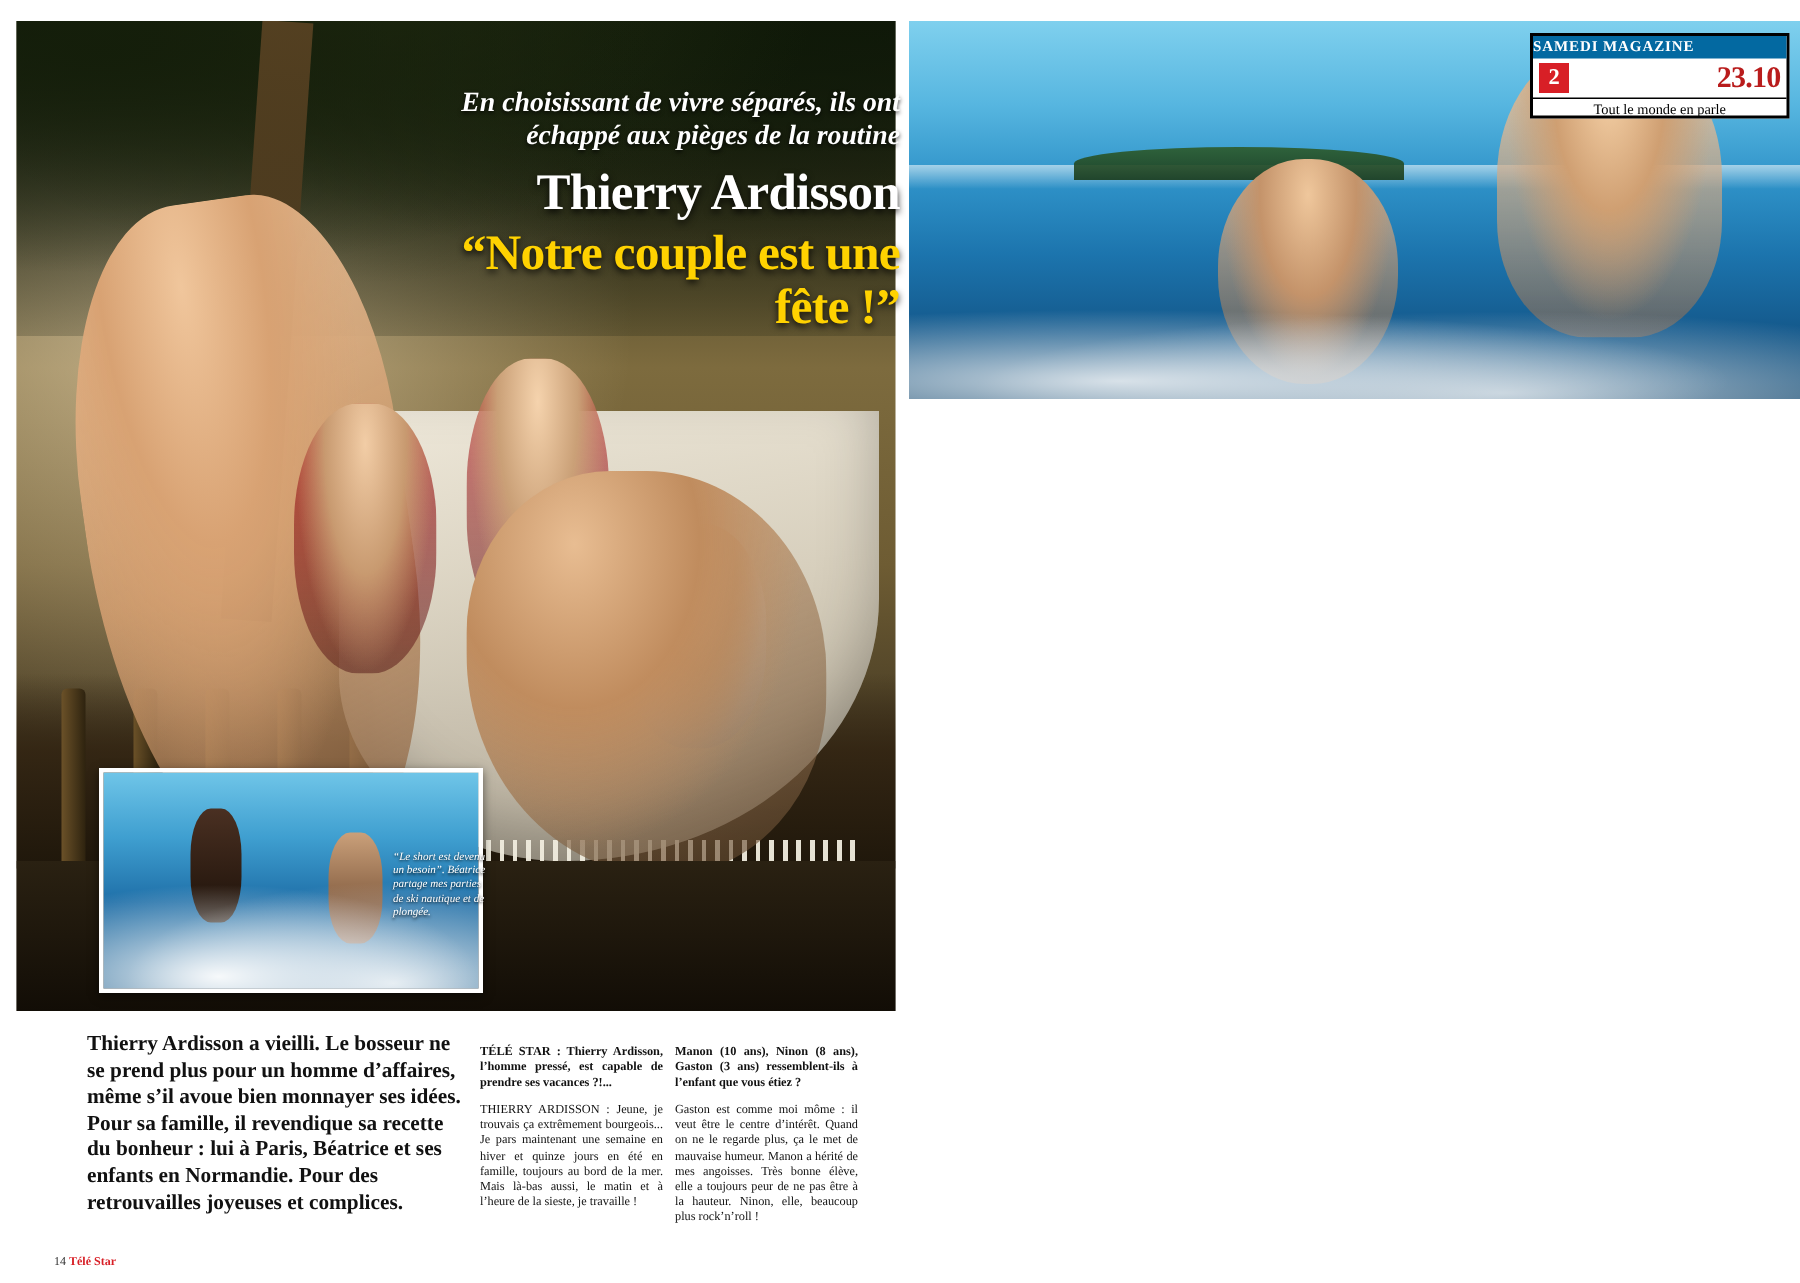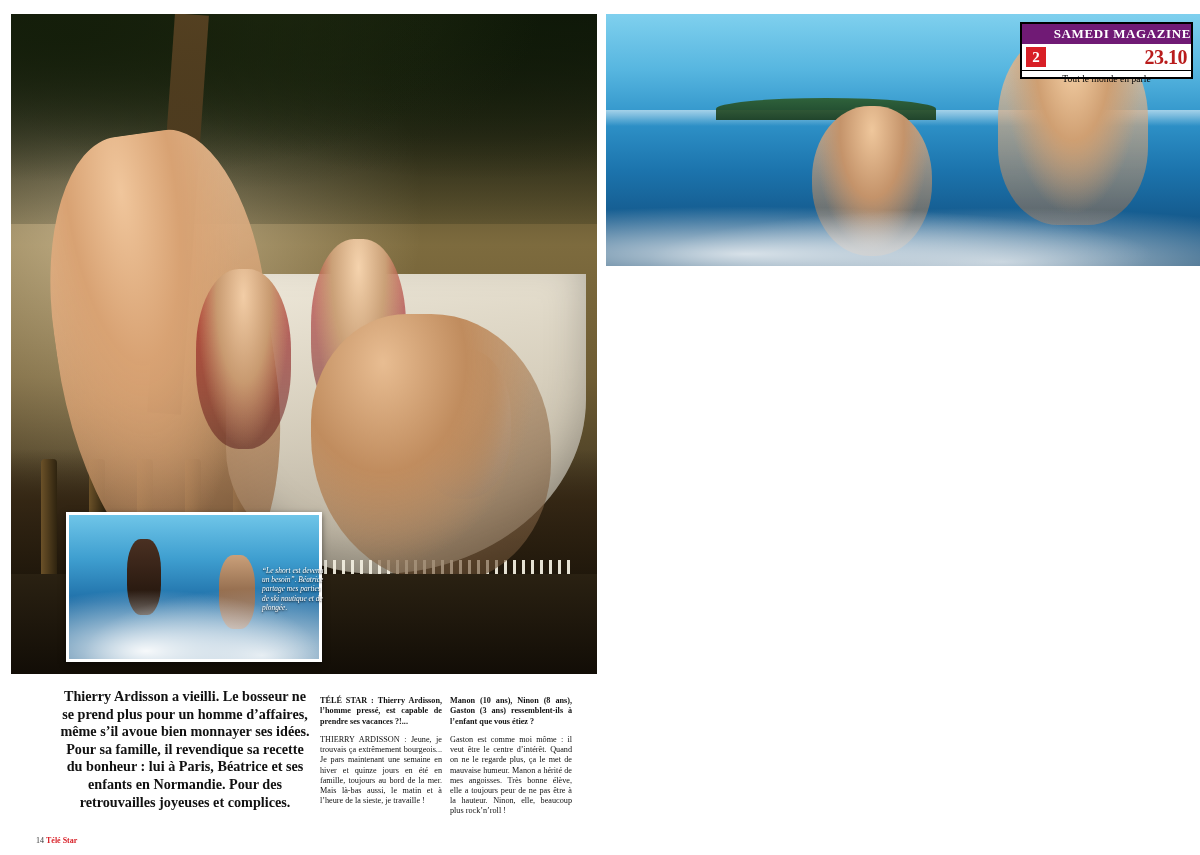--- a/index.html
+++ b/index.html
@@ -156,21 +156,20 @@
   .caption-ski {
     position: absolute; left: 262px; top: 566px; width: 64px;
     color: #ffffff; font-size: 7.4px; line-height: 9.2px;
     font-style: italic; text-shadow: 0 1px 2px rgba(0,0,0,.9);
   }
   .lede {
     position: absolute; left: 58px; top: 688px; width: 254px;
     font-family: "Liberation Serif", serif;
     font-weight: bold; font-size: 14.2px; line-height: 17.6px;
     color: #111111;
-    text-align: center;
   }
   .col-l2, .col-l3 {
     position: absolute; top: 688px; width: 122px;
     font-size: 8.2px; line-height: 10.2px; color: #111111; text-align: justify;
   }
   .col-l2 { left: 320px; }
   .col-l3 { left: 450px; }
   .qa-q { font-weight: bold; }
   .qa-a { }
   .folio {
@@ -220,22 +219,22 @@
   .photo-sea .foam {
     position: absolute; left: -20px; bottom: -12px; width: 640px; height: 80px;
     background: radial-gradient(ellipse at 25% 70%, rgba(255,255,255,.8) 0%, rgba(255,255,255,0) 60%),
                 radial-gradient(ellipse at 65% 80%, rgba(255,255,255,.7) 0%, rgba(255,255,255,0) 60%);
   }
   .tv-badge {
     position: absolute; right: 7px; top: 22px; width: 173px; height: 57px;
     background: #ffffff; border: 2px solid #000000;
   }
   .tv-badge .bar {
-    background: #701a75; color: #ffffff; font-weight: bold;
-    font-size: 13px; letter-spacing: .6px; text-align: right; padding: 2px 0 2px 0;
+    background: #0369a1; color: #ffffff; font-weight: bold;
+    font-size: 10px; letter-spacing: .6px; text-align: left; padding: 2px 0 2px 0;
   }
   .tv-badge .row {
     display: flex; align-items: center; height: 26px; padding: 0 4px;
   }
   .tv-badge .chan {
     width: 20px; height: 20px; background: #d81f26; color: #ffffff;
     font-weight: bold; font-size: 15px; line-height: 20px; text-align: center;
     margin-right: 6px;
   }
   .tv-badge .time {
@@ -266,20 +265,25 @@
       <div class="hammock"></div>
       <div class="woman"></div>
       <div class="kid1"></div>
       <div class="kid2"></div>
       <div class="kid3"></div>
       <div class="man"></div>
       <div class="floor"></div>
     </div>
 
 
+    <div class="headline-wrap">
+      <div class="kicker">En choisissant de vivre séparés, ils ont échappé aux pièges de la routine</div>
+      <div class="title-name">Thierry Ardisson</div>
+      <div class="title-quote">“Notre couple est une fête !”</div>
+    </div>
 
 
     <div class="inset-ski">
       <div class="sk1"></div>
       <div class="sk2"></div>
       <div class="spray"></div>
     </div>
     <div class="caption-ski">“Le short est devenu un besoin”. Béatrice partage mes parties de ski nautique et de plongée.</div>
 
     <div class="lede">Thierry Ardisson a vieilli. Le bosseur ne se prend plus pour un homme d’affaires, même s’il avoue bien monnayer ses idées. Pour sa famille, il revendique sa recette du bonheur : lui à Paris, Béatrice et ses enfants en Normandie. Pour des retrouvailles joyeuses et complices.</div>

